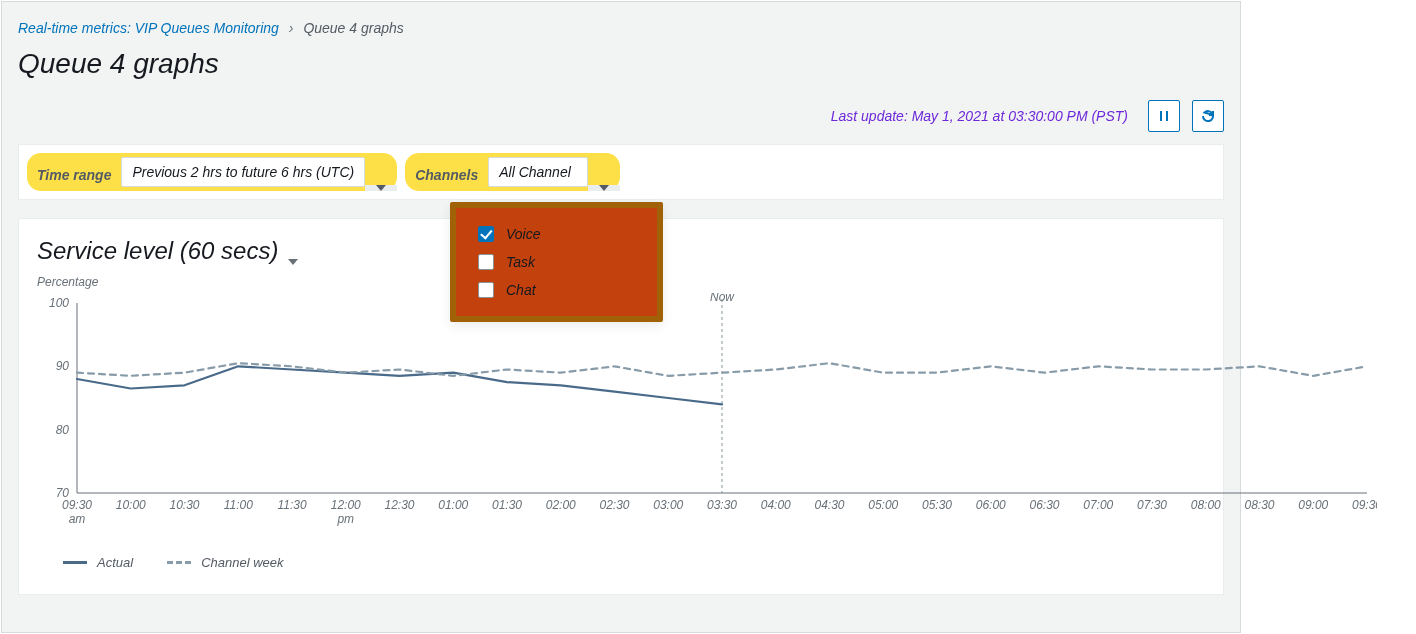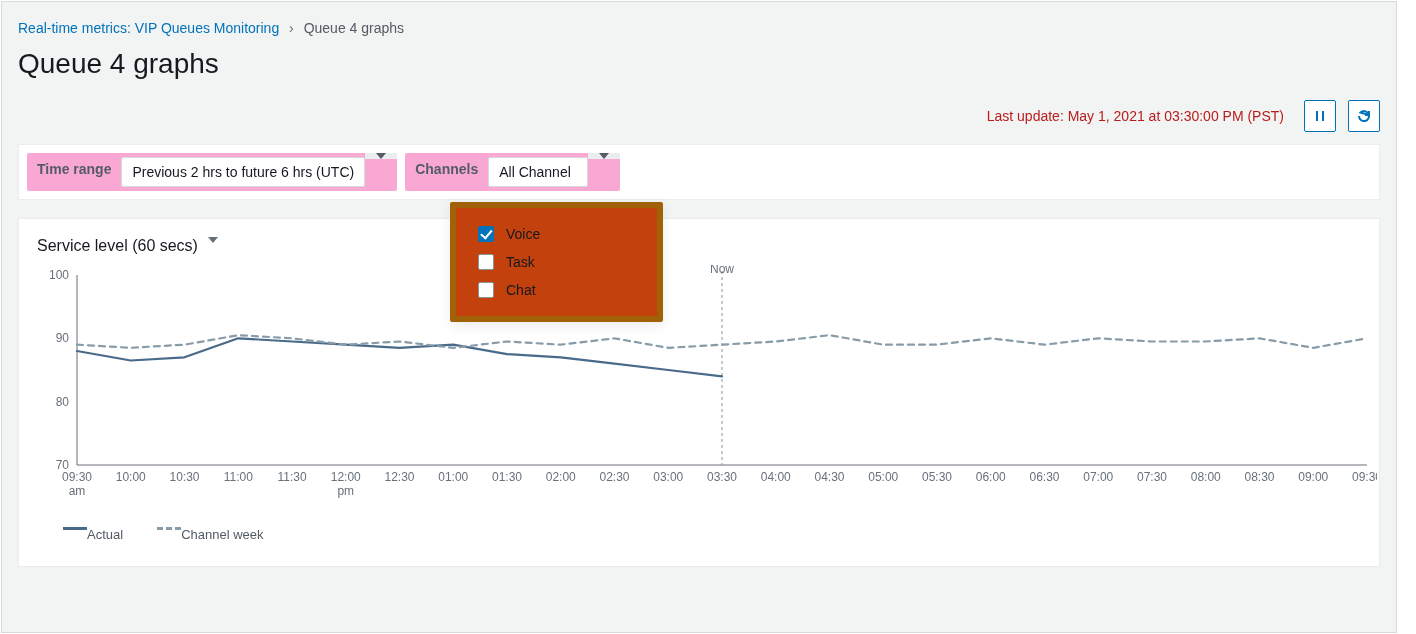--- a/index.html
+++ b/index.html
@@ -7,25 +7,26 @@
     font-family: "Amazon Ember", "Helvetica Neue", Arial, sans-serif;
     background: #fff;
     color: #16191f;
     font-size: 14px;
     width: 1416px;
     height: 634px;
     overflow: hidden;
   }
   .frame {
     border: 1px solid #d5dbdb;
-    width: 1396px;
+    width: 1240px;
     height: 632px;
     margin: 1px;
     background: #f2f3f3;
     position: relative;
+    font-style: italic;
   }
   .breadcrumb {
     padding: 18px 16px 8px 16px;
     font-size: 14px;
   }
   .breadcrumb a { color: #0073bb; text-decoration: none; }
   .breadcrumb .sep { color: #687078; margin: 0 6px; }
   .breadcrumb .current { color: #545b64; }
   h1.page-title {
     font-size: 28px;
@@ -34,21 +35,21 @@
     color: #16191f;
   }
   .toolbar-row {
     display: flex;
     align-items: center;
     justify-content: flex-end;
     padding: 0 16px 12px 16px;
     gap: 12px;
   }
   .last-update {
-    color: #b91c1c;
+    color: #6d28d9;
     font-size: 14px;
     margin-right: 8px;
   }
   .icon-btn {
     width: 32px; height: 32px;
     border: 1px solid #0073bb;
     background: #fff;
     border-radius: 2px;
     display: inline-flex;
     align-items: center;
@@ -60,23 +61,23 @@
   .filters-bar {
     background: #fff;
     margin: 0 16px;
     border: 1px solid #eaeded;
     display: flex;
     gap: 8px;
     padding: 8px;
   }
   .filter-group {
     display: flex;
-    align-items: flex-start;
-    background: #f9a8d4;
-    border-radius: 2px;
+    align-items: flex-end;
+    background: #fde047;
+    border-radius: 14px;
   }
   .filter-label {
     font-weight: 700;
     color: #545b64;
     padding: 8px 10px;
     display: flex;
     align-items: center;
   }
   .filter-value {
     background: #fff;
@@ -138,23 +139,23 @@
 
   .chart-panel {
     background: #fff;
     margin: 18px 16px 16px 16px;
     border: 1px solid #eaeded;
     padding: 18px 18px 24px 18px;
     position: relative;
   }
   .chart-header {
     display: flex;
-    align-items: flex-start;
+    align-items: flex-end;
     gap: 10px;
-    font-size: 16px;
+    font-size: 24px;
     font-weight: 400;
     color: #16191f;
     margin-bottom: 10px;
   }
   .chart-header .caret { color: #687078; }
 
   .y-title {
     font-size: 12px;
     color: #687078;
     margin: 0 0 4px 0;
@@ -164,21 +165,21 @@
 
   .legend {
     display: flex;
     gap: 34px;
     align-items: center;
     margin-top: 22px;
     padding-left: 26px;
     font-size: 13px;
     color: #545b64;
   }
-  .legend-item { display: flex; align-items: flex-start; }
+  .legend-item { display: flex; align-items: center; gap: 10px; }
   .swatch { width: 24px; height: 0; }
   .solid { border-top: 3px solid #4a6a8a; }
   .dash { border-top: 3px dashed #879ba8; }
 
   .tick-label { font-size: 12px; fill: #687078; text-anchor: middle; }
   .tick-label-y { font-size: 12px; fill: #687078; text-anchor: end; }
   .now-label { font-size: 12px; fill: #687078; text-anchor: middle; }
 </style>
 </head>
 <body>
@@ -247,20 +248,21 @@
   </div>
 
   <div class="chart-panel">
     <div class="chart-header">
       <span>Service level (60 secs)</span>
       <svg class="caret" width="10" height="6" viewBox="0 0 10 6">
           <path d="M0 0 L5 6 L10 0 Z" fill="#687078"></path>
         </svg>
     </div>
 
+    <div class="y-title">Percentage</div>
 
     <div class="chart-wrap">
       <svg class="plot" id="plot" width="1340" height="240">
           <line x1="40" y1="10" x2="40" y2="200" stroke="#687078" stroke-width="1"></line>
           <line x1="40" y1="200" x2="1330" y2="200" stroke="#687078" stroke-width="1"></line>
           <text x="32" y="204" class="tick-label-y">70</text>
           <text x="32" y="140.66666666666669" class="tick-label-y">80</text>
           <text x="32" y="77.33333333333334" class="tick-label-y">90</text>
           <text x="32" y="14" class="tick-label-y">100</text>
           <text x="40" y="216" class="tick-label">09:30</text>

